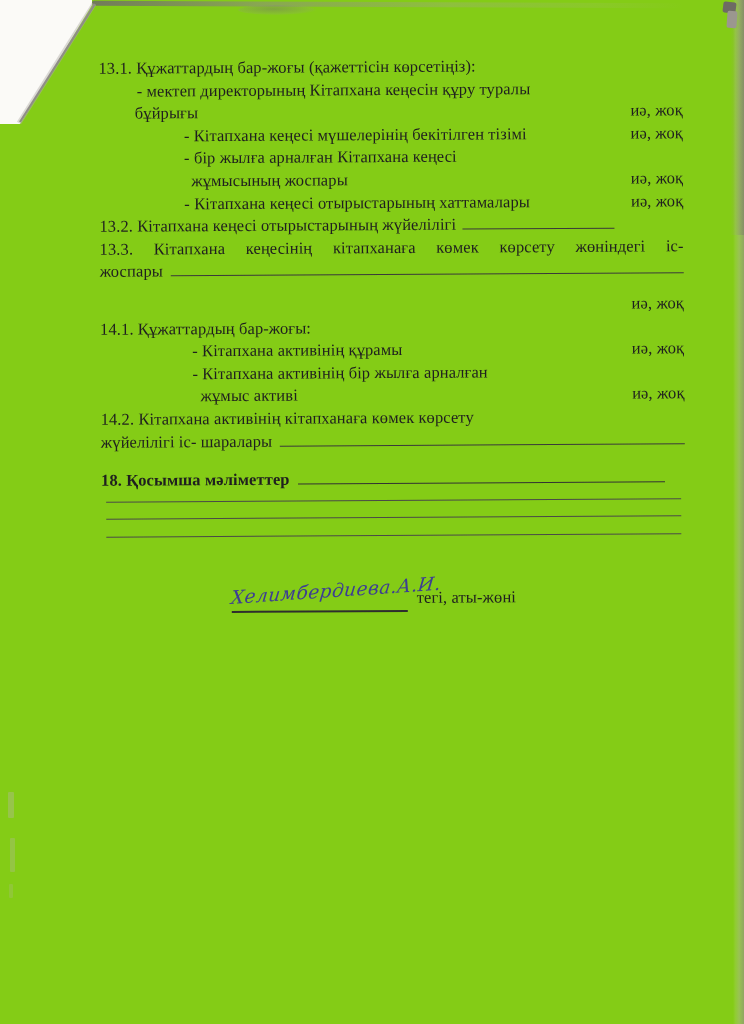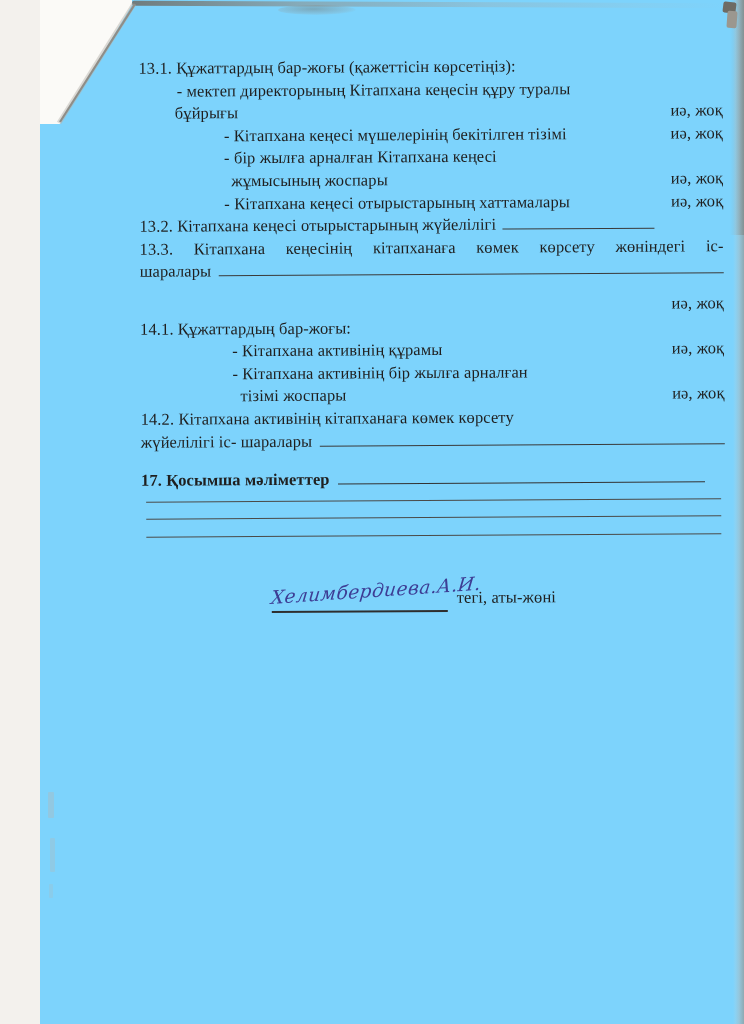--- a/index.html
+++ b/index.html
@@ -5,22 +5,21 @@
   html,body{margin:0;padding:0;}
   body{
     width:744px;height:1024px;
     background:#f3f1ed;
     font-family:"Liberation Serif","DejaVu Serif",serif;
     overflow:hidden;
     position:relative;
   }
   .scan{
     position:absolute;inset:0;
-    background:#7dd3fc;
-    margin-left:40px;
+    background:#84cc16;
   }
   
   .top-edge{
     position:absolute;top:2px;left:92px;width:592px;height:5px;
     background:linear-gradient(to right,
       rgba(110,108,102,.85), rgba(140,137,130,.55) 28%,
       rgba(165,162,155,.30) 60%, rgba(180,177,170,.12) 85%, transparent);
     transform:rotate(.25deg);border-radius:2px;
   }
   .top-smudge{
@@ -147,54 +146,54 @@
       <span class="answer">иә, жоқ</span>
     </div>
 
     <div class="row">
       <span>13.2. Кітапхана кеңесі отырыстарының жүйелілігі</span>
       <span class="blank blank-132"></span>
     </div>
 
     <div class="just">13.3. Кітапхана кеңесінің кітапханаға көмек көрсету жөніндегі іс-</div>
     <div class="row">
-      <span>шаралары</span>
+      <span>жоспары</span>
       <span class="blank-grow"></span>
     </div>
 
     <div class="gap12"></div>
 
     <div class="row">
       <span class="grow"></span>
       <span class="answer">иә, жоқ</span>
     </div>
 
     <div>14.1. Құжаттардың бар-жоғы:</div>
     <div class="row">
       <span class="ind92">- Кітапхана активінің құрамы</span>
       <span class="grow"></span>
       <span class="answer">иә, жоқ</span>
     </div>
     <div class="ind92">- Кітапхана активінің бір жылға арналған</div>
     <div class="row">
-      <span class="ind100">тізімі жоспары</span>
+      <span class="ind100">жұмыс активі</span>
       <span class="grow"></span>
       <span class="answer">иә, жоқ</span>
     </div>
 
     <div>14.2. Кітапхана активінің кітапханаға көмек көрсету</div>
     <div class="row">
       <span>жүйелілігі іс- шаралары</span>
       <span class="blank-grow"></span>
     </div>
 
     <div class="gap16"></div>
 
     <div class="row">
-      <span class="bold">17. Қосымша мәліметтер</span>
+      <span class="bold">18. Қосымша мәліметтер</span>
       <span class="blank-15"></span>
     </div>
     <div class="lines-15">
       <div class="hrline"></div>
       <div class="hrline"></div>
       <div class="hrline"></div>
     </div>
 
     <div class="sig-block">
       <div class="sig-line">

